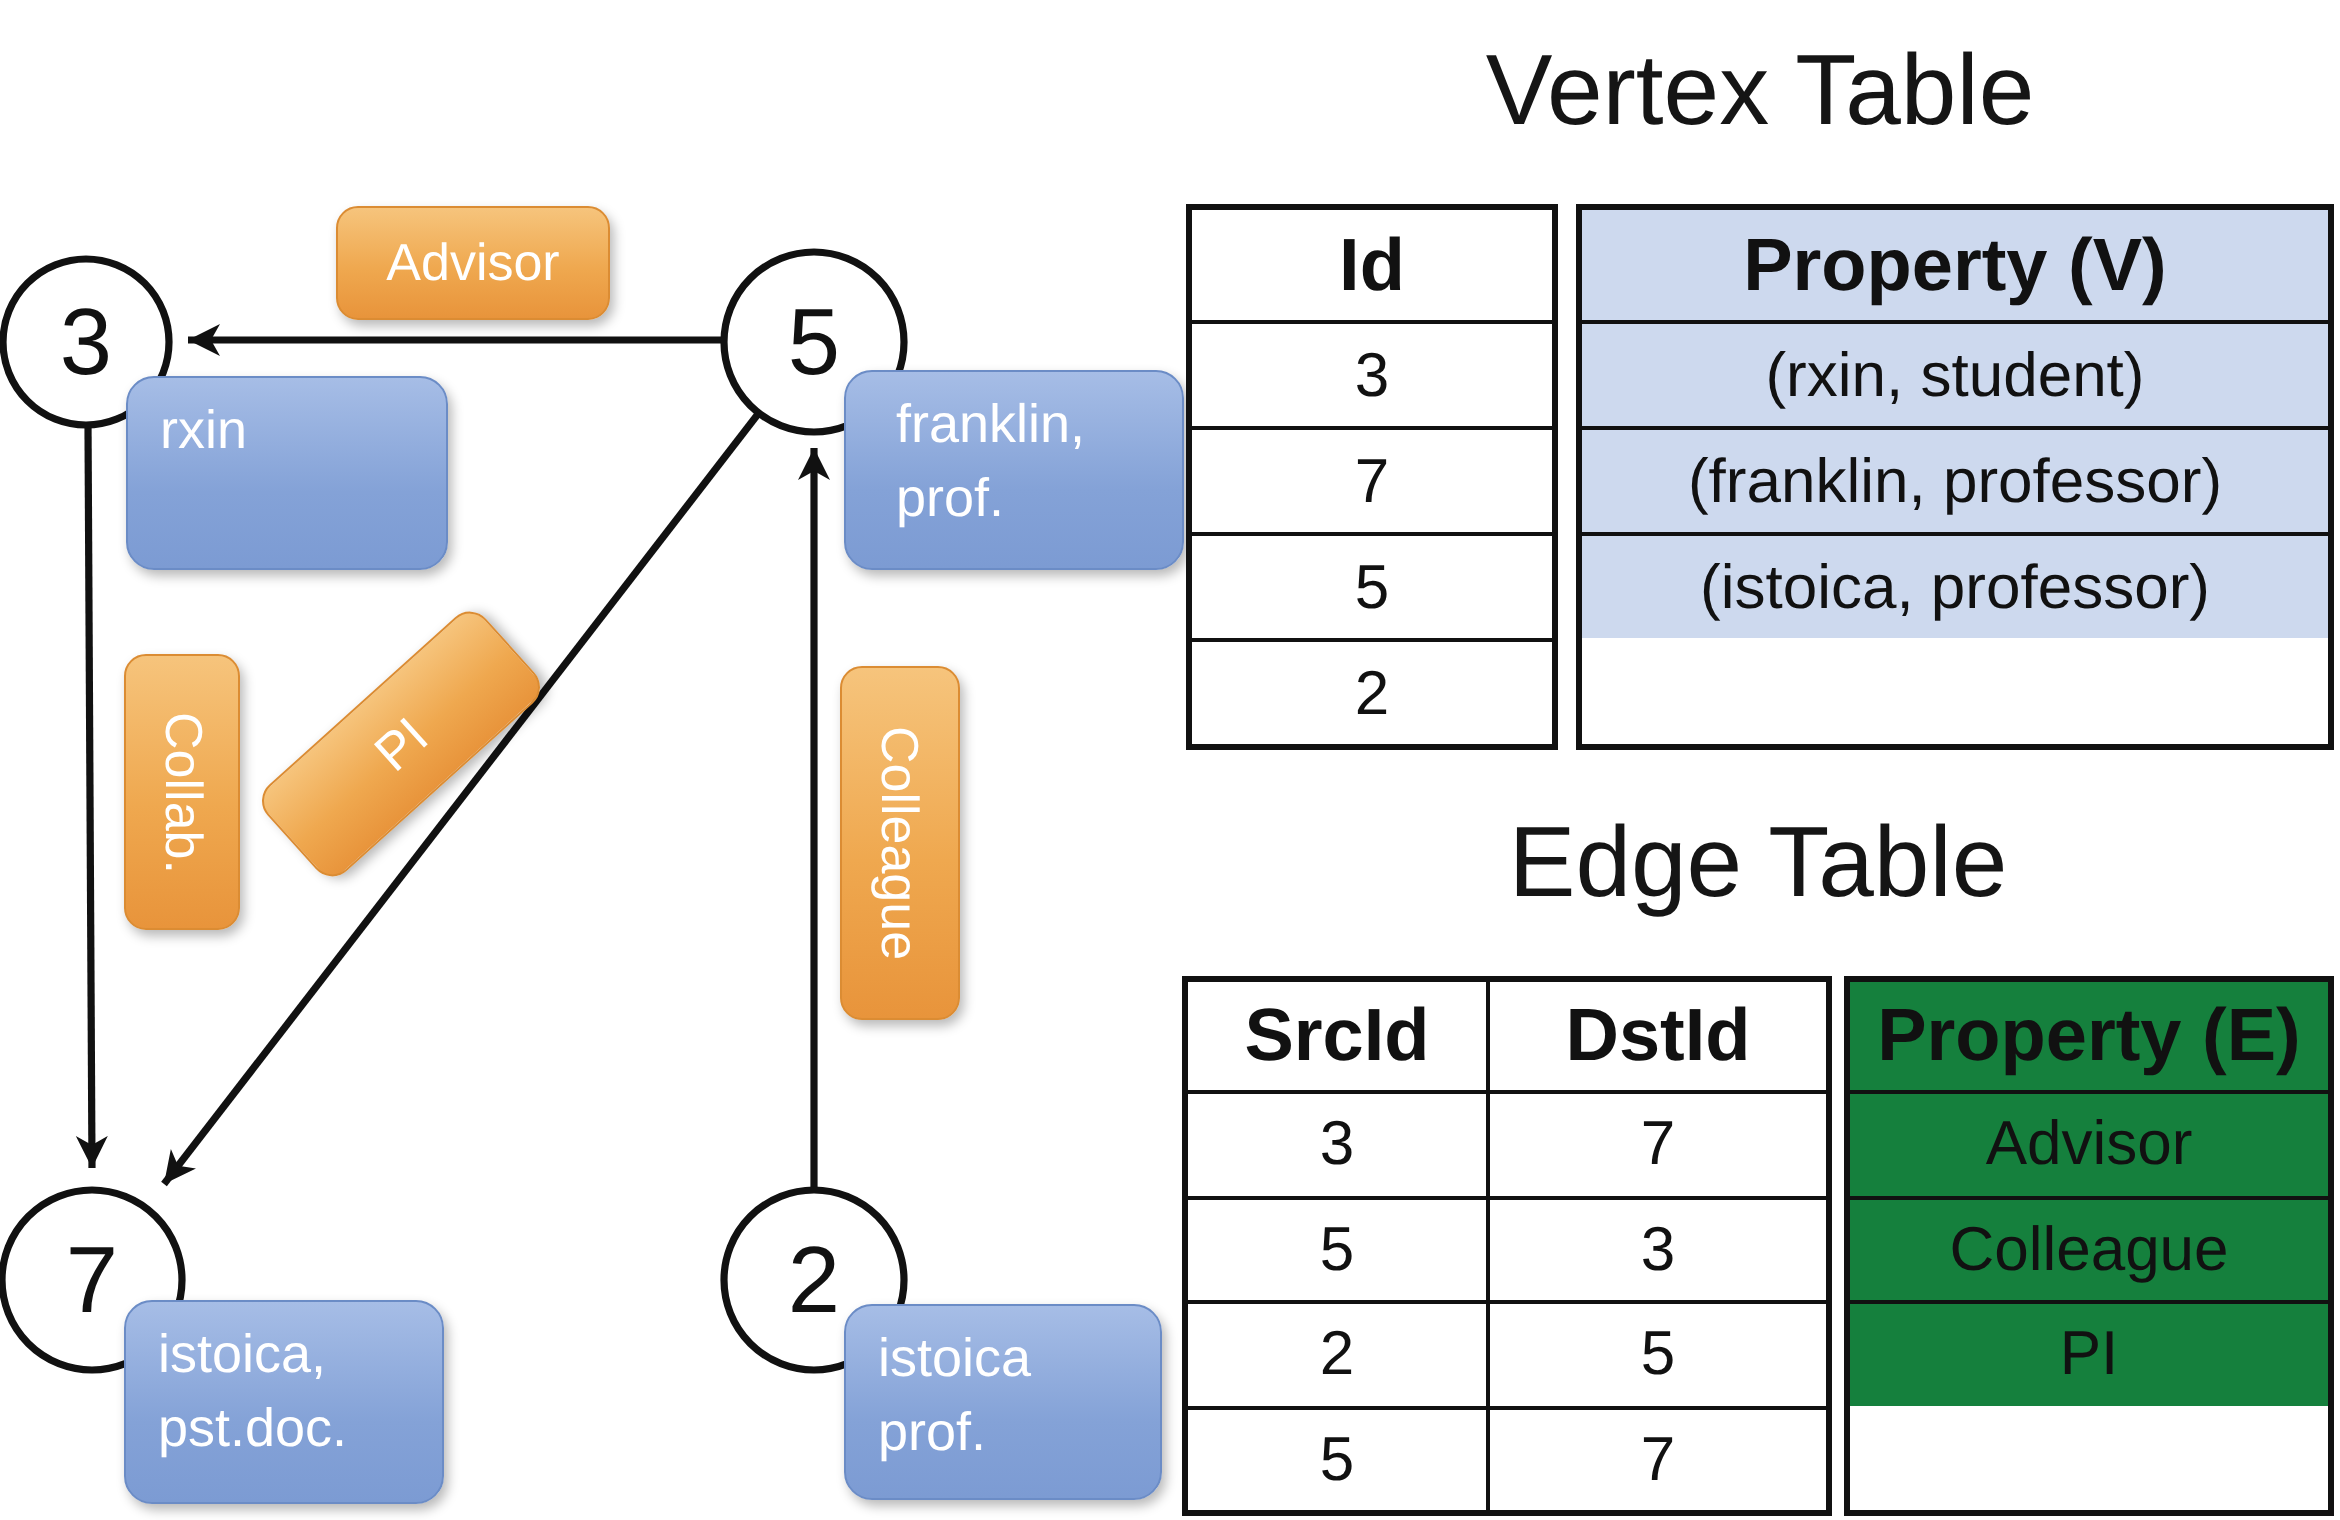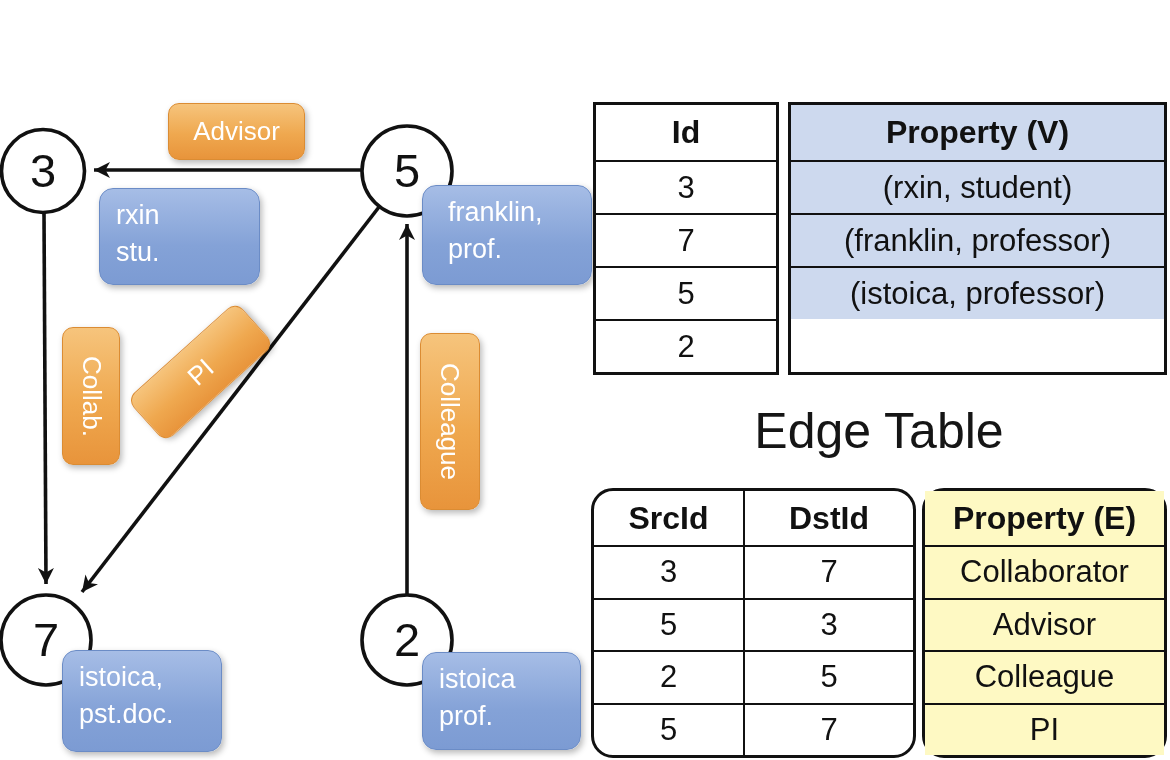--- a/index.html
+++ b/index.html
@@ -29,28 +29,28 @@
   }
   
   .tblock{
     position:absolute;border:3px solid #111;background:#fff;
     display:grid;
   }
   .tblock .cell{
     display:flex;align-items:center;justify-content:center;
     font-size:31px;
   }
-  .tblock .hdr{font-weight:700;font-size:32px;}
+  .tblock .hdr{font-weight:700;font-size:37px;}
   .vt{grid-template-rows:55px repeat(4,1fr);}
-  .et{grid-template-rows:54px repeat(4,1fr);border-radius:22px;}
+  .et{grid-template-rows:54px repeat(4,1fr);}
   .rule{border-top:2px solid #111;}
   .ids2{grid-template-columns:149px 1fr;}
   .ids2 .c2{border-left:2px solid #111;}
   .bg-blue{background:#CDD9EE;}
-  .bg-tan{background:#fef9c3;}
+  .bg-tan{background:#15803d;}
   
   #graph-svg{position:absolute;left:0;top:0;}
 </style>
 </head>
 <body>
 
 <div id="stage">
 
 
   <svg id="graph-svg" width="585" height="760" viewBox="0 0 585 760">
@@ -82,37 +82,37 @@
   <div class="obox vertical" style="left:62px;top:327px;width:56px;height:136px;">
     <span>Collab.</span>
   </div>
   <div class="obox" style="left:127px;top:343px;width:145px;height:56px;transform:rotate(-42deg);">
     <span>PI</span>
   </div>
   <div class="obox vertical" style="left:420px;top:333px;width:58px;height:175px;">
     <span>Colleague</span>
   </div>
 
-  <div class="bbox" style="left:63px;top:188px;width:137px;height:87px;margin-left:36px;">
+  <div class="bbox" style="left:63px;top:188px;width:137px;height:87px;">
     <div>rxin</div>
-    <div>stu.</div>
   </div>
   <div class="bbox" style="left:422px;top:185px;width:137px;height:90px;padding-left:25px;">
     <div>franklin,</div>
     <div>prof.</div>
   </div>
   <div class="bbox" style="left:62px;top:650px;width:136px;height:92px;">
     <div>istoica,</div>
     <div>pst.doc.</div>
   </div>
   <div class="bbox" style="left:422px;top:652px;width:135px;height:88px;">
     <div>istoica</div>
     <div>prof.</div>
   </div>
 
+  <div class="title" style="left:593px;top:16px;width:574px;">Vertex Table</div>
 
   <div class="tblock vt" style="left:593px;top:102px;width:180px;height:267px;">
     <div class="cell hdr">Id</div>
     <div class="cell rule">3</div>
     <div class="cell rule">7</div>
     <div class="cell rule">5</div>
     <div class="cell rule">2</div>
   </div>
 
   <div class="tblock vt" style="left:788px;top:102px;width:373px;height:267px;">
@@ -132,19 +132,18 @@
     <div class="cell rule">5</div>
     <div class="cell rule c2">3</div>
     <div class="cell rule">2</div>
     <div class="cell rule c2">5</div>
     <div class="cell rule">5</div>
     <div class="cell rule c2">7</div>
   </div>
 
   <div class="tblock et" style="left:922px;top:488px;width:239px;height:264px;">
     <div class="cell hdr bg-tan">Property (E)</div>
-    <div class="cell rule bg-tan">Collaborator</div>
     <div class="cell rule bg-tan">Advisor</div>
     <div class="cell rule bg-tan">Colleague</div>
     <div class="cell rule bg-tan">PI</div>
   </div>
 
 </div>
 
 </body></html>

